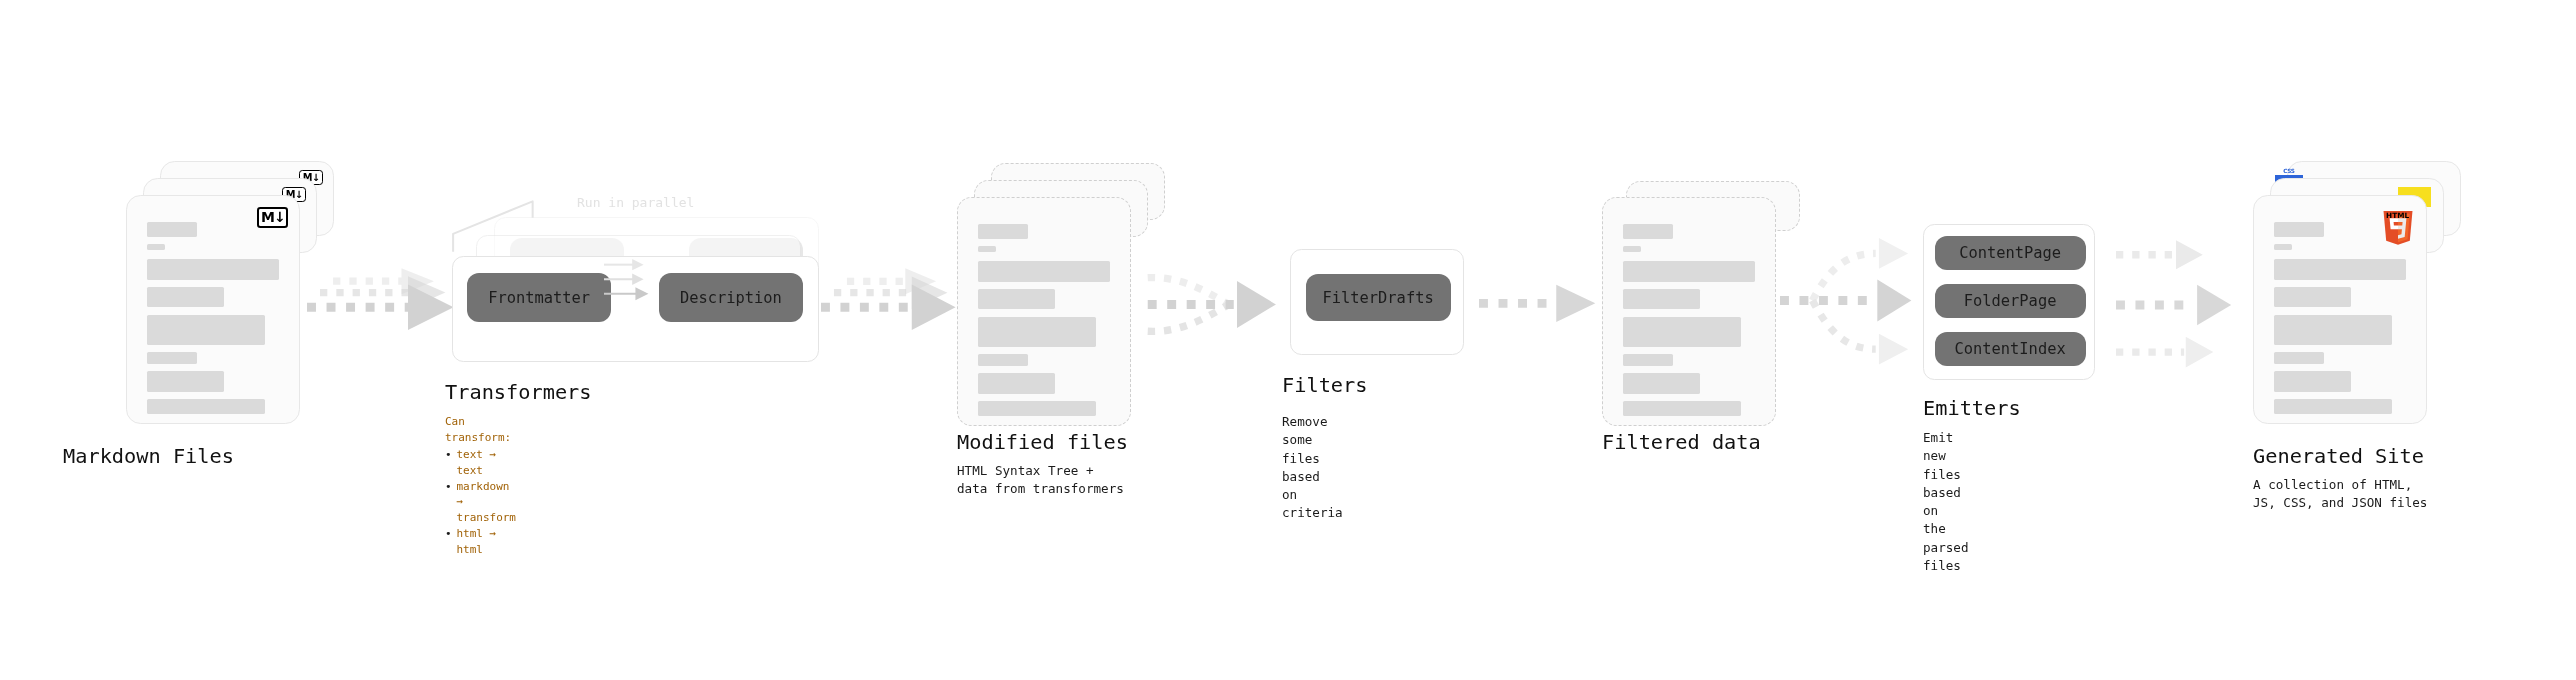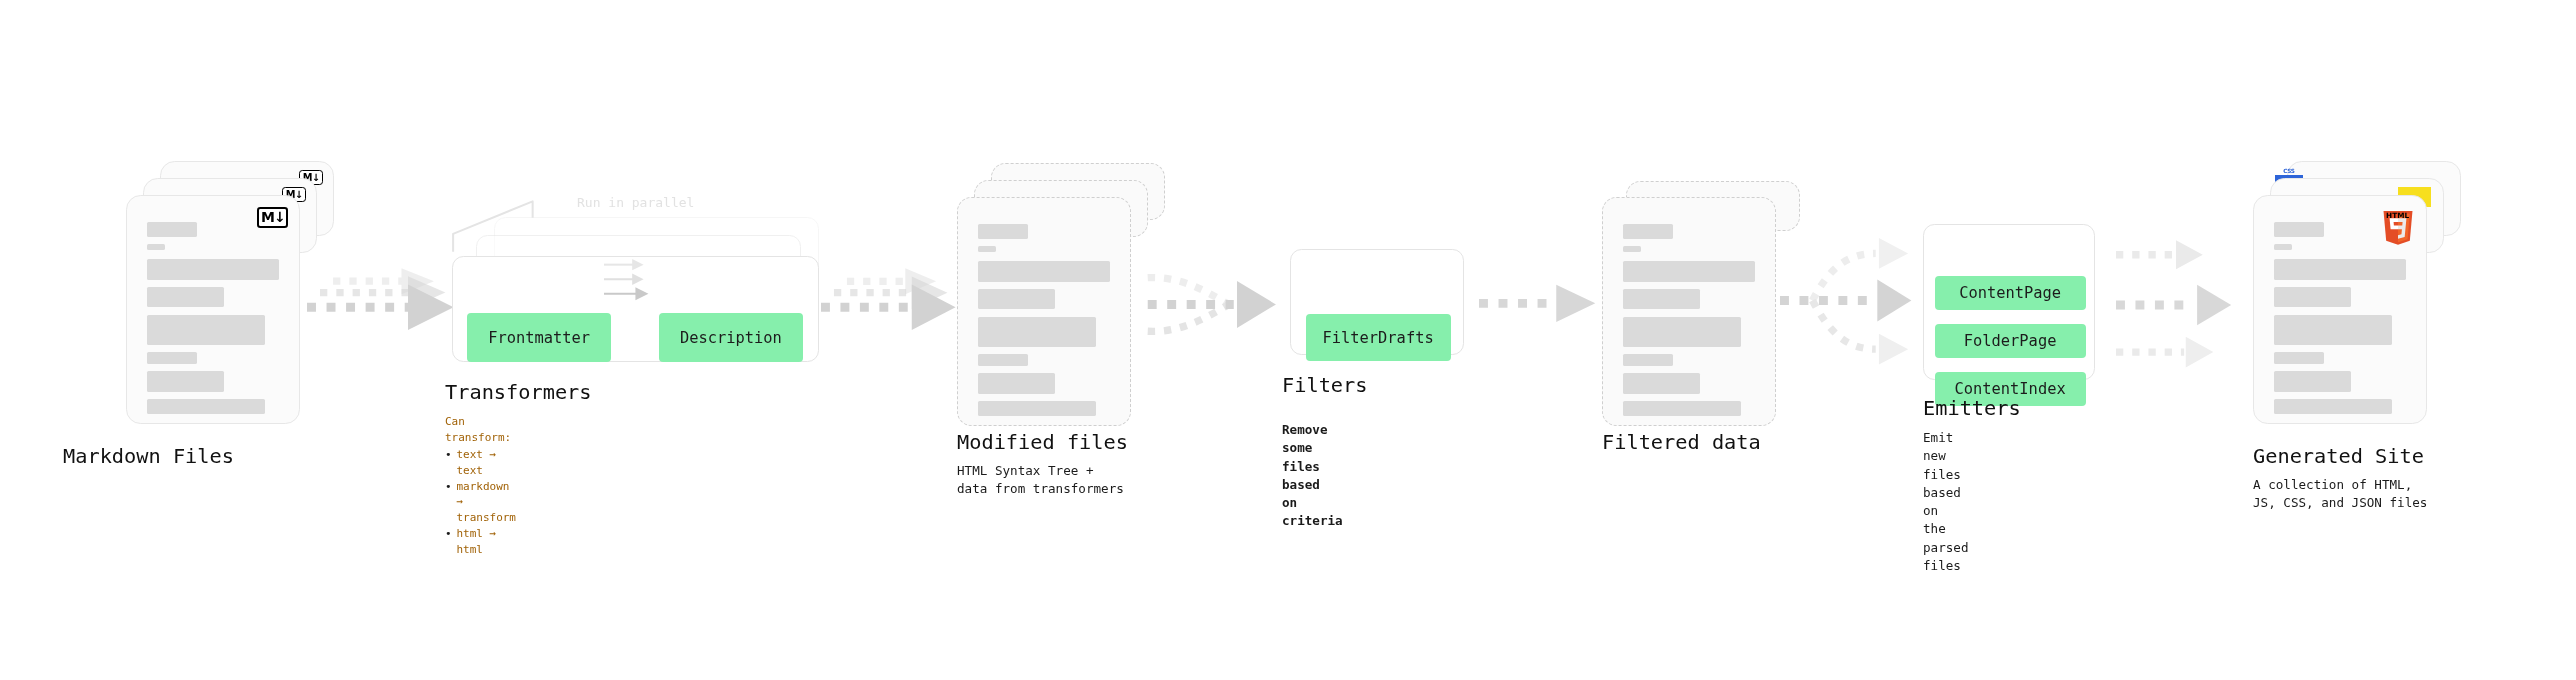--- a/index.html
+++ b/index.html
@@ -70,25 +70,25 @@
 
   
   .groupbox {
     position: absolute;
     border: 1.6px solid #e4e4e4;
     border-radius: 11.4px;
     background: #ffffff;
   }
   .chip {
     position: absolute;
-    background: #86efac;
-    border-radius: 4px;
+    background: #737373;
+    border-radius: 12px;
     display: flex; align-items: center; justify-content: center;
     font-family: "DejaVu Sans Mono", "Liberation Mono", monospace;
-    font-size: 15.4px; color: #1c1c1c; white-space: nowrap; margin-top: 40px;
+    font-size: 15.4px; color: #1c1c1c; white-space: nowrap;
   }
 
   
   .title {
     position: absolute;
     font-family: "DejaVu Sans Mono", "Liberation Mono", monospace;
     font-size: 20.3px;
     color: #111111;
     white-space: nowrap;
   }
@@ -271,21 +271,21 @@
       </g>
       <polygon points="122,28 170,57 122,86" fill="#d2d2d2"></polygon>
     </svg>
   </div>
 
   <div class="node" style="left:1282px; top:249px;">
     <div class="groupbox" style="left:8px; top:0px; width:174px; height:106px;">
       <div class="chip" style="left:14.6px; top:24.4px; width:145px; height:47px;">FilterDrafts</div>
     </div>
     <div class="title" style="left:0px; top:124px;">Filters</div>
-    <div class="desc" style="left:0px; top:172px;font-weight:bold;">Remove some files based
+    <div class="desc" style="left:0px; top:164px;">Remove some files based
 on criteria</div>
   </div>
 
   <div class="node" style="left:1479px; top:283px;">
     <svg width="122" height="57" viewBox="0 0 150 70">
       <g stroke="#d7d7d7" stroke-width="11" stroke-dasharray="11 13">
         <line x1="0" y1="25" x2="98" y2="25"></line>
       </g>
       <polygon points="95,2 143,25 95,48" fill="#d7d7d7"></polygon>
     </svg>

